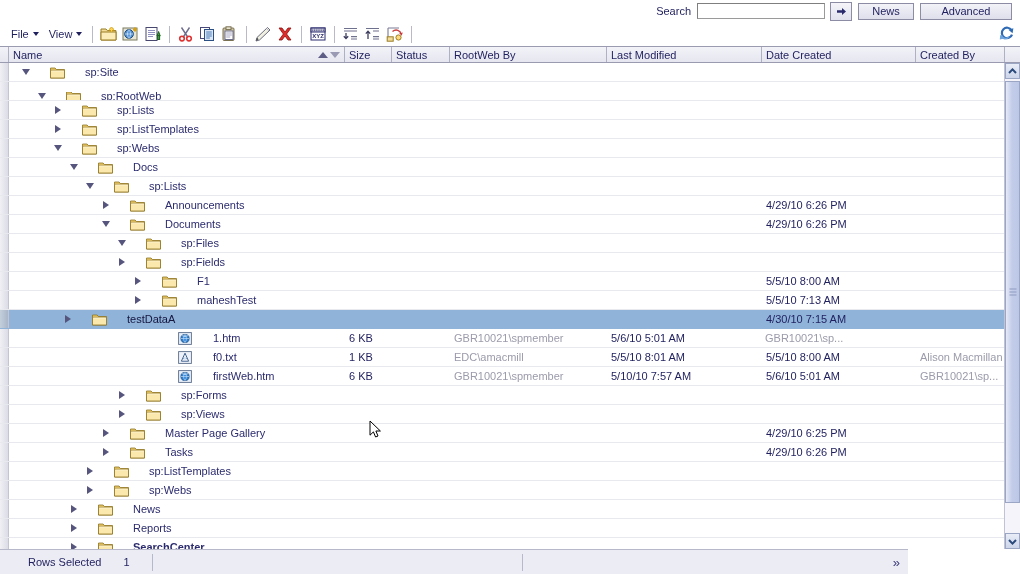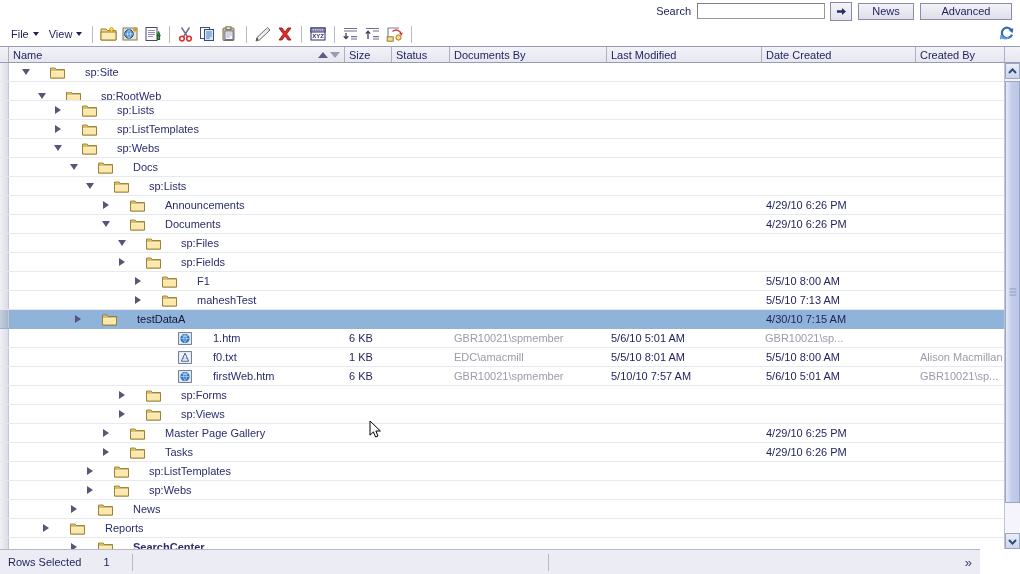--- a/index.html
+++ b/index.html
@@ -245,26 +245,26 @@
   }
   .sb-grip {
     position: absolute; left: 50%; top: 50%;
     transform: translate(-50%,-50%);
     width: 7px; height: 7px;
   }
   .sb-grip i { display:block; height:1px; background:#8e9ac0; margin-bottom:2px; }
 
   
   .statusbar {
-    position: absolute; left: 0; bottom: 0; width: 980px; height: 25px;
+    position: absolute; left: 0; bottom: 0; width: 908px; height: 25px;
     background: #ececf4;
     border-top: 1px solid #b8b8cb;
     box-sizing: border-box;
     display: flex; align-items: center;
-    font-size: 11px; color: #1f1f5e;
+    font-size: 11px; color: #1f1f5e; padding-left: 20px;
   }
   .sb-seg { display: flex; align-items: center; height: 100%; padding: 0 8px; }
   .sb-div { width: 1px; height: 17px; background: #b8b8cb; }
   .sb-flex { flex: 1 1 auto; }
   .sb-chev { padding-right: 8px; font-size: 13px; color: #3b3b7a; cursor: pointer; }
 
   
   .cursor { position: absolute; left: 369px; top: 420px; pointer-events: none; }
 </style>
 </head>
@@ -428,21 +428,21 @@
           <span class="tri-down"></span>
         </span>
       </div>
       <div class="ch" style="width: 47px; flex: 0 0 47px;">
         <span>Size</span>
       </div>
       <div class="ch" style="width: 58px; flex: 0 0 58px;">
         <span>Status</span>
       </div>
       <div class="ch" style="width: 157px; flex: 0 0 157px;">
-        <span>Documents By</span>
+        <span>RootWeb By</span>
       </div>
       <div class="ch" style="width: 155px; flex: 0 0 155px;">
         <span>Last Modified</span>
       </div>
       <div class="ch" style="width: 154px; flex: 0 0 154px;">
         <span>Date Created</span>
       </div>
       <div class="ch" style="width: 89px; flex: 0 0 89px;">
         <span>Created By</span>
       </div>
@@ -914,21 +914,21 @@
           <div class="cell" style="width: 154px; flex: 0 0 154px;">
             <span class="dark">5/5/10 7:13 AM</span>
           </div>
           <div class="cell right" style="width: 89px; flex: 0 0 89px;">
             <span class="muted"></span>
           </div>
         </div>
         <div class="row selected">
           <div class="gut"></div>
           <div class="cell name" style="width: 336px; flex: 0 0 336px;">
-            <div class="name-inner" style="padding-left: 52px; margin-left: 10px;">
+            <div class="name-inner" style="padding-left: 52px;">
               <span class="twisty">
                 <span class="tw-right"></span>
               </span>
               <span class="nodeicon">
                 <svg width="15" height="13" viewBox="0 0 15 13">
     <path d="M0.5 2 h4.6 l1.2 1.5 H14.5 V12 H0.5 Z" fill="#e8c96a" stroke="#8f7420" stroke-width="0.8"></path>
     <path d="M0.5 4.3 h14 V12 h-14 Z" fill="#fbe8ad" stroke="#8f7420" stroke-width="0.8"></path>
     <path d="M1.2 5 h12.6" stroke="#fff6d8" stroke-width="0.8"></path>
   </svg>
               </span>
@@ -1304,21 +1304,21 @@
           <div class="cell" style="width: 154px; flex: 0 0 154px;">
             <span class="dark"></span>
           </div>
           <div class="cell right" style="width: 89px; flex: 0 0 89px;">
             <span class="muted"></span>
           </div>
         </div>
         <div class="row">
           <div class="gut"></div>
           <div class="cell name" style="width: 336px; flex: 0 0 336px;">
-            <div class="name-inner" style="padding-left: 30px;">
+            <div class="name-inner" style="padding-left: 58px;">
               <span class="twisty">
                 <span class="tw-right"></span>
               </span>
               <span class="nodeicon">
                 <svg width="15" height="13" viewBox="0 0 15 13">
     <path d="M0.5 2 h4.6 l1.2 1.5 H14.5 V12 H0.5 Z" fill="#e8c96a" stroke="#8f7420" stroke-width="0.8"></path>
     <path d="M0.5 4.3 h14 V12 h-14 Z" fill="#fbe8ad" stroke="#8f7420" stroke-width="0.8"></path>
     <path d="M1.2 5 h12.6" stroke="#fff6d8" stroke-width="0.8"></path>
   </svg>
               </span>

